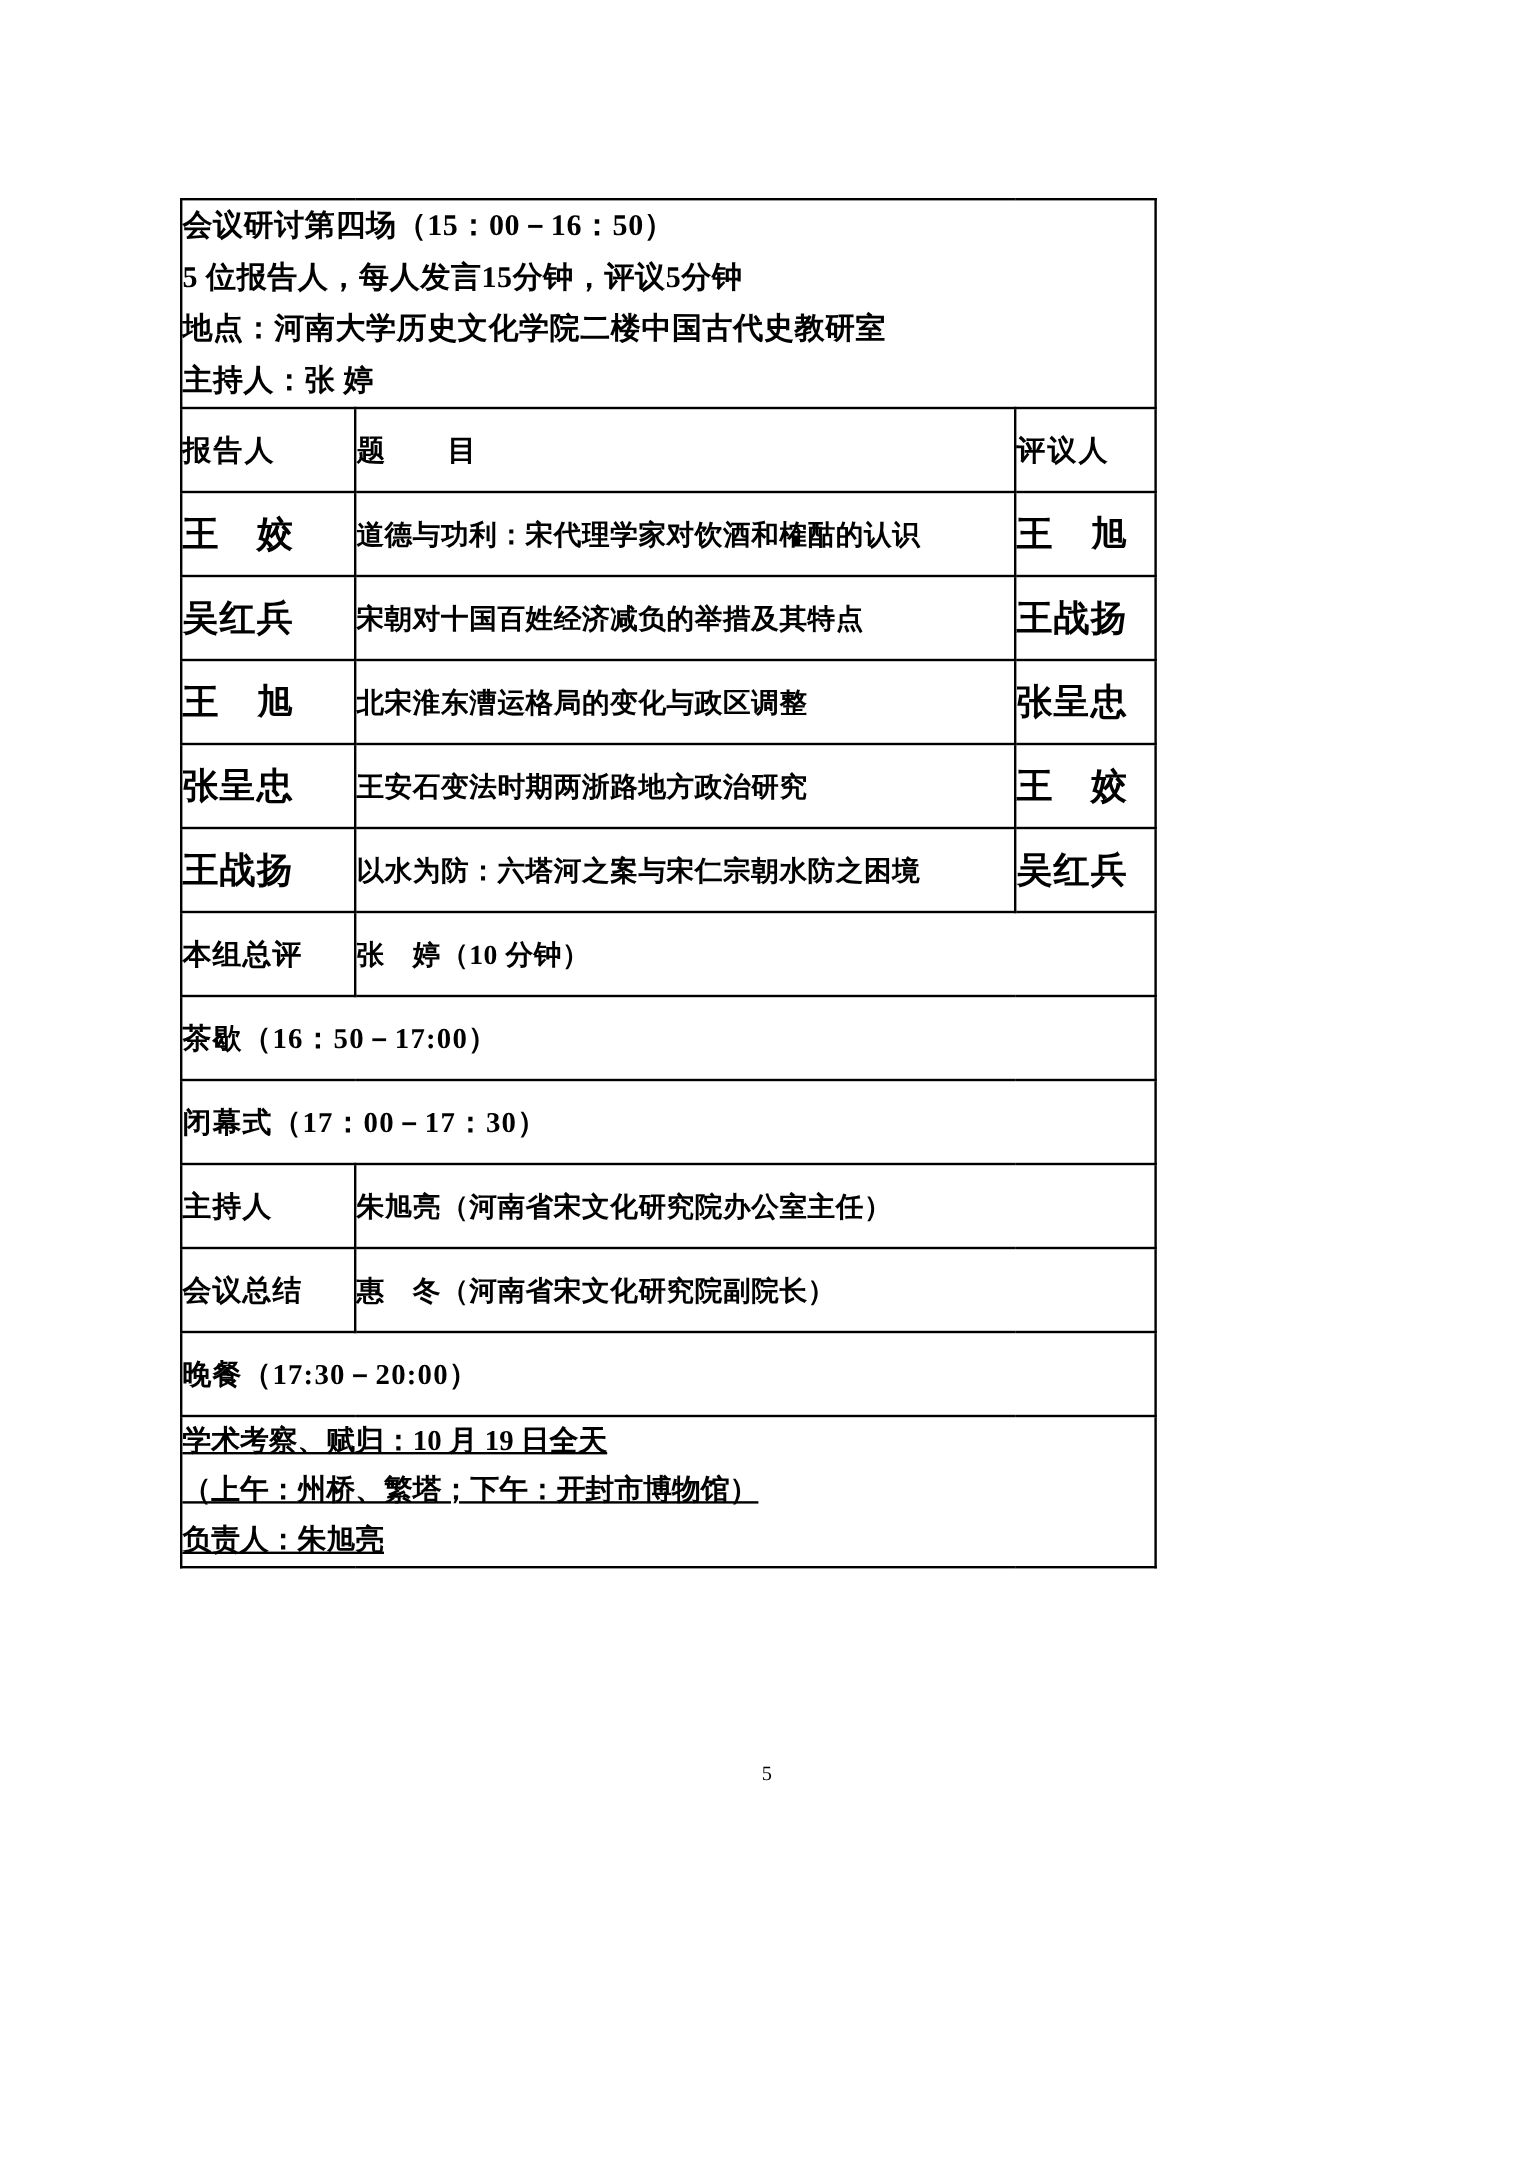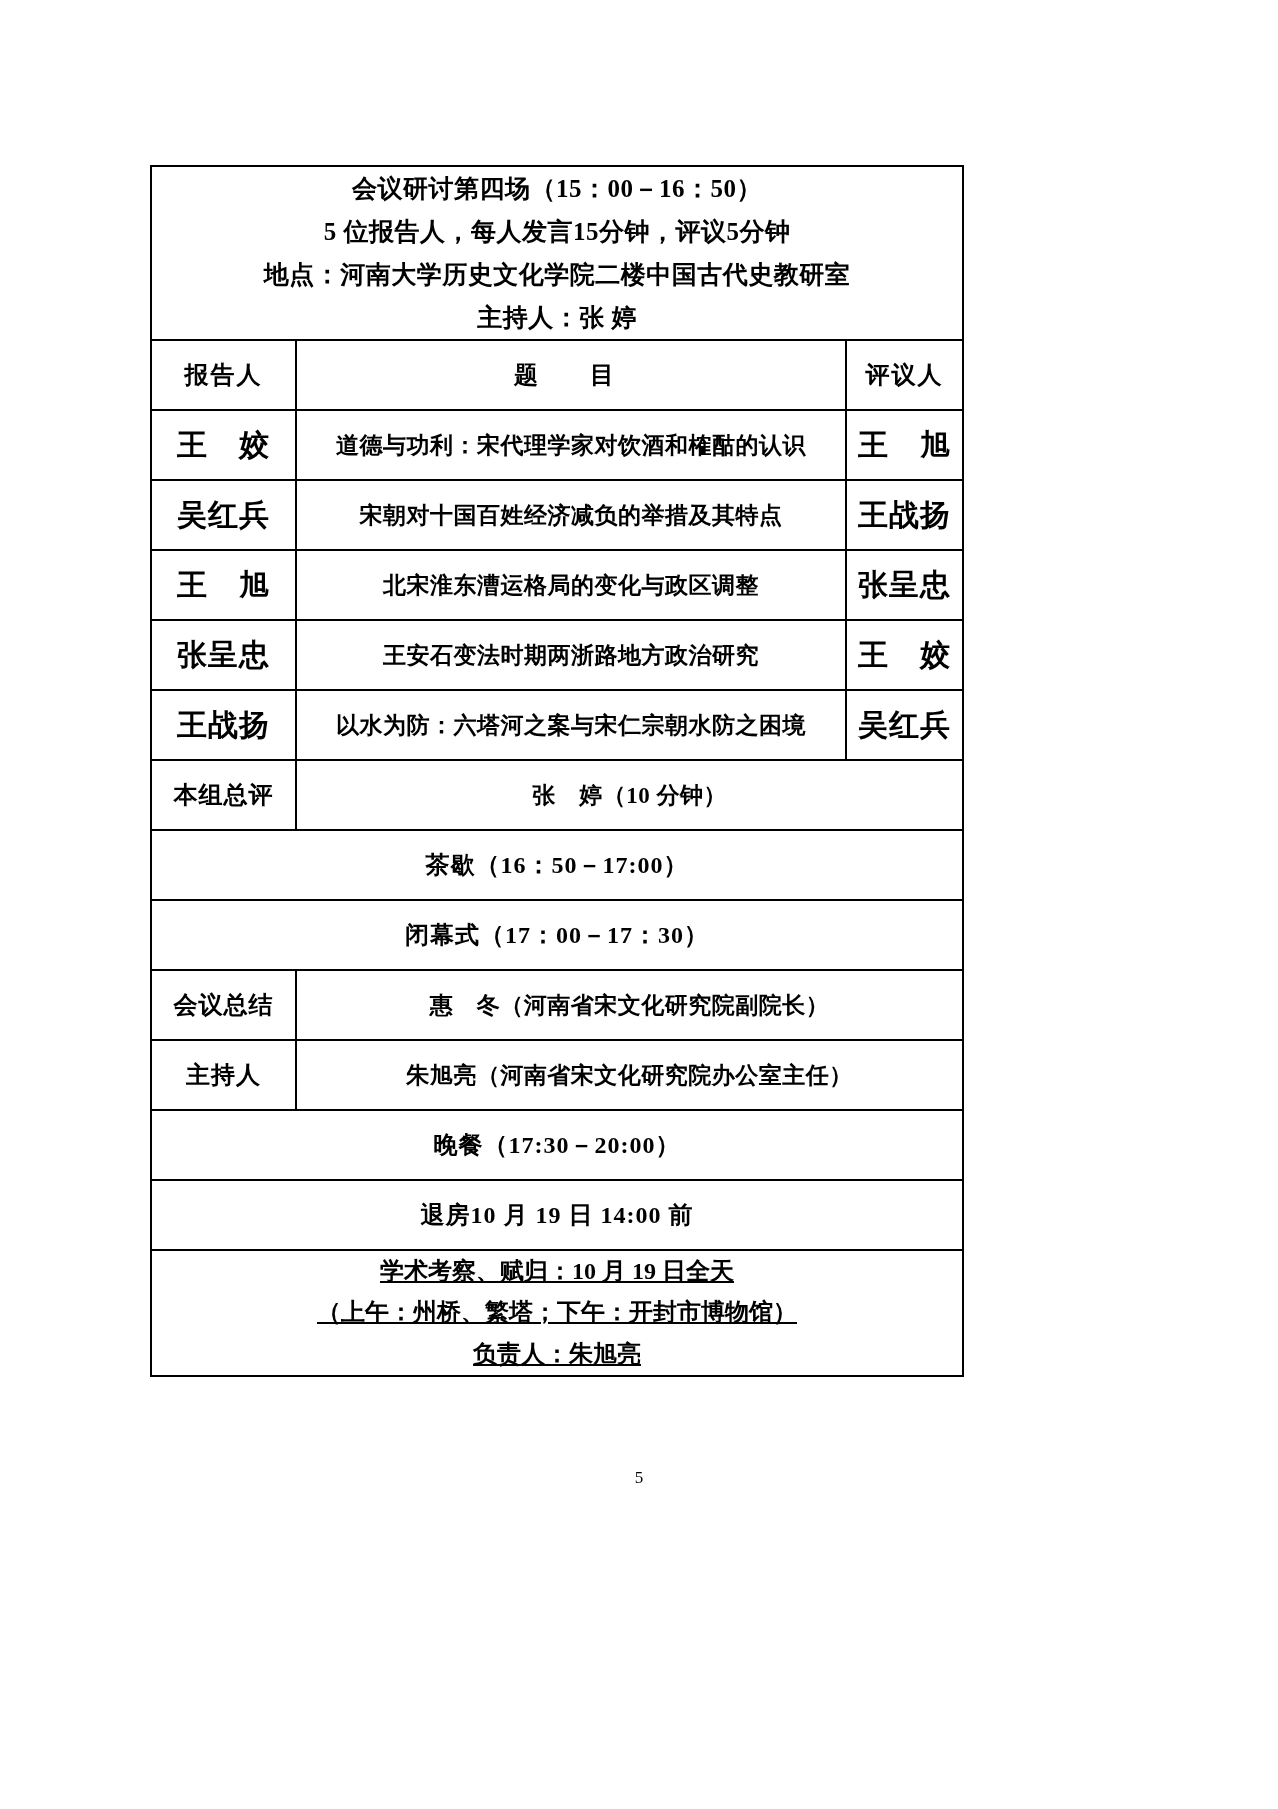--- a/index.html
+++ b/index.html
@@ -27,21 +27,20 @@
     left: 150px;
     top: 165px;
     width: 812px;
     border-collapse: collapse;
     table-layout: fixed;
   }
   .doc-table td {
     border: 2px solid #000000;
     padding: 0;
     vertical-align: middle;
-    text-align: center;
     font-weight: bold;
     font-family: "Liberation Serif", "DejaVu Serif", serif;
   }
   
   .header-cell {
     padding: 14px 8px 16px 8px;
     line-height: 1.72;
     font-size: 25px;
     letter-spacing: 0.5px;
   }
@@ -168,36 +167,33 @@
 
       <tr>
         <td class="band" colspan="3">茶歇（16：50－17:00）</td>
       </tr>
 
       <tr>
         <td class="band" colspan="3">闭幕式（17：00－17：30）</td>
       </tr>
 
       <tr>
+        <td class="cell-label" style="height:68px">主持人</td>
+        <td class="cell-wide" colspan="2">朱旭亮（河南省宋文化研究院办公室主任）</td>
+      </tr>
+
+      <tr>
         <td class="cell-label" style="height:68px">会议总结</td>
         <td class="cell-wide" colspan="2">惠　冬（河南省宋文化研究院副院长）</td>
       </tr>
 
       <tr>
-        <td class="cell-label" style="height:68px">主持人</td>
-        <td class="cell-wide" colspan="2">朱旭亮（河南省宋文化研究院办公室主任）</td>
-      </tr>
-
-      <tr>
         <td class="band" colspan="3">晚餐（17:30－20:00）</td>
       </tr>
 
-      <tr>
-        <td class="band" colspan="3">退房10 月 19 日 14:00 前</td>
-      </tr>
 
       <tr>
         <td class="multiline" colspan="3">
           <span>学术考察、赋归：10 月 19 日全天</span>
           <span>（上午：州桥、繁塔；下午：开封市博物馆）</span>
           <span>负责人：朱旭亮</span>
         </td>
       </tr>
     </tbody>
   </table>

